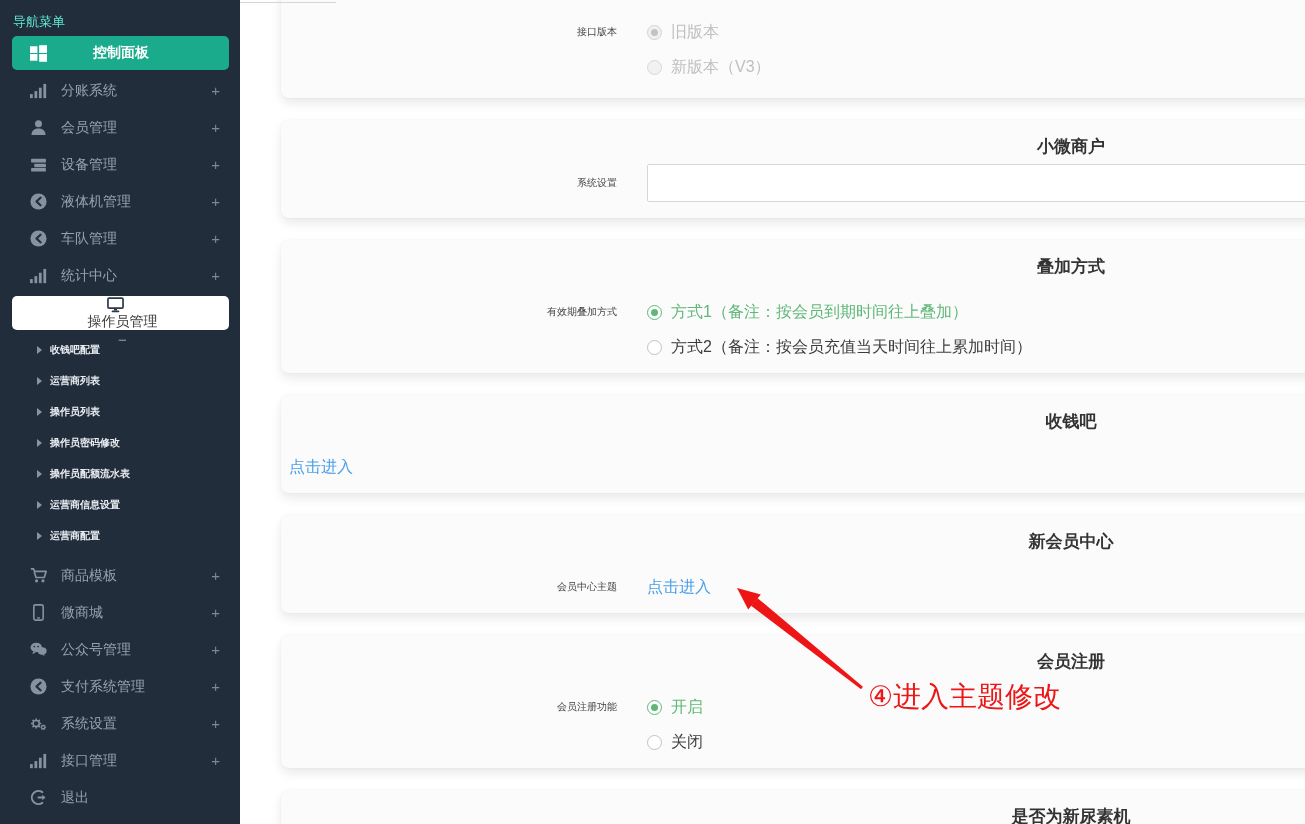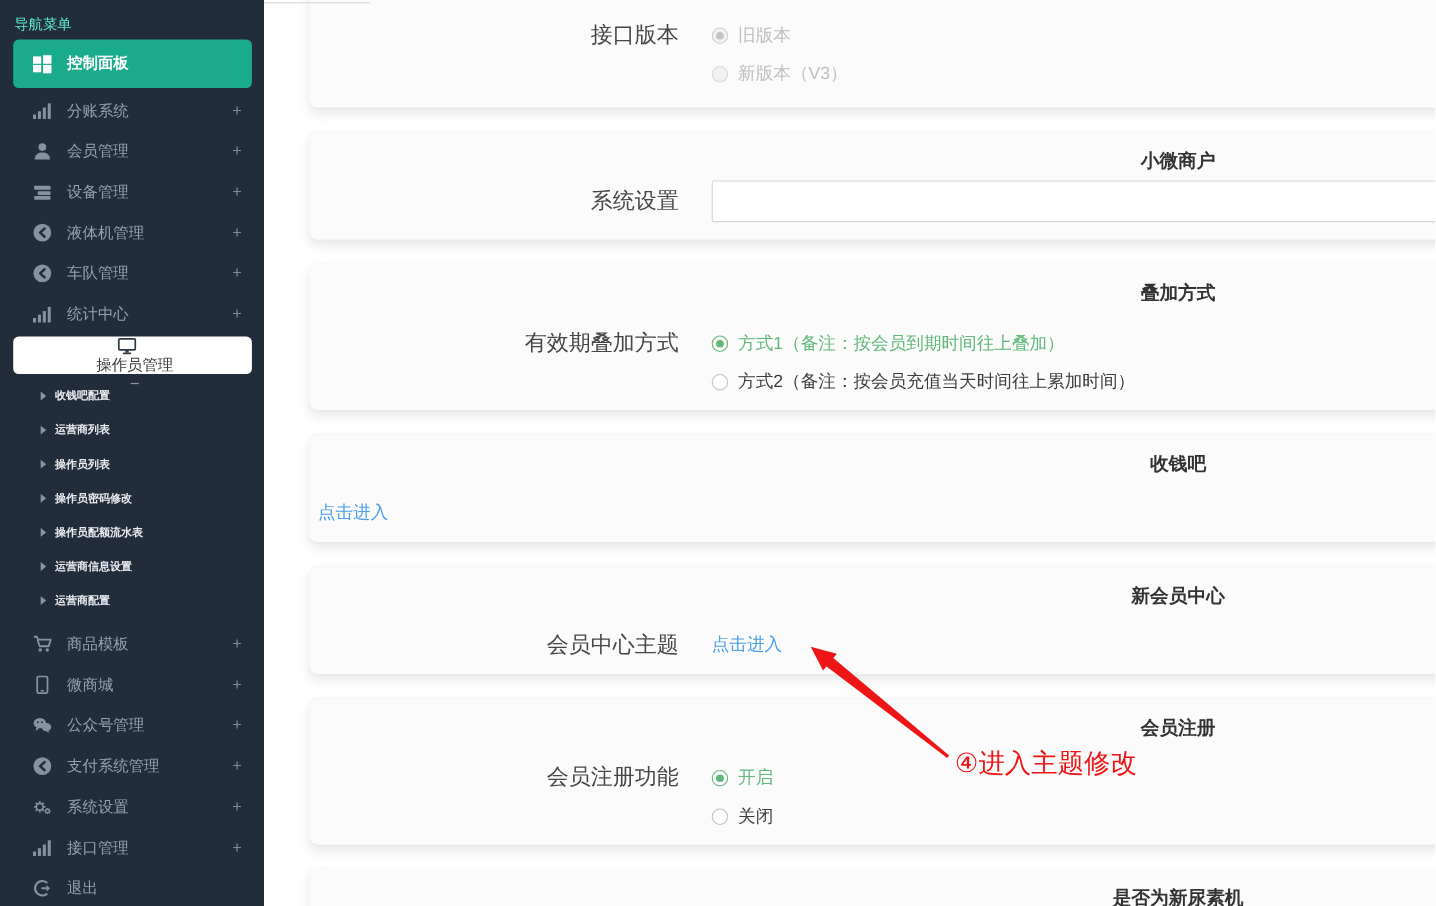--- a/index.html
+++ b/index.html
@@ -14,61 +14,61 @@
   body{display:flex;font-family:"Liberation Sans","DejaVu Sans",sans-serif;background:#fff;}
 
   
   .sidebar{width:240px;min-width:240px;height:824px;background:var(--sidebar_bg);position:relative;z-index:5;}
   .nav-header{color:#5eead4;font-size:13px;padding:13px 12px 8px 13px;height:34px;}
   .nav-item{display:flex;align-items:center;height:37px;padding:0 20px 0 30px;color:#97a1ae;font-size:14px;cursor:pointer;}
   .nav-icon{width:17px;height:17px;margin-right:14px;display:inline-flex;color:#8792a0;flex:none;}
   .nav-icon svg{width:100%;height:100%;}
   .nav-label{flex:1;white-space:nowrap;}
   .nav-expand{color:#7e8896;font-size:15px;}
-  .nav-item.active{background:var(--active_green);border-radius:5px;margin:2px 11px 2px 12px;padding:0 14px 0 18px;color:#fff;height:44px;font-weight:600;}
+  .nav-item.active{background:var(--active_green);border-radius:5px;margin:2px 11px 2px 12px;padding:0 14px 0 18px;color:#fff;height:34px;font-weight:600;gap:32px;}
   .nav-item.active .nav-icon{color:#fff;}
   .nav-item.expanded{background:#fff;border-radius:5px;margin:2px 11px 2px 12px;padding:0 14px 0 18px;color:#3a3a3a;height:34px;font-weight:500;flex-direction:column;}
   .nav-item.expanded .nav-icon{color:#2c3a49;}
   .nav-item.expanded .nav-expand{color:#999;}
   .nav-sub{padding:2px 0 6px;}
   .sub-item{display:flex;align-items:center;height:31px;padding-left:37px;color:#e8ecf1;font-size:10px;font-weight:600;cursor:pointer;white-space:nowrap;}
   .caret{width:0;height:0;border-left:5px solid #8b95a2;border-top:4px solid transparent;border-bottom:4px solid transparent;margin-right:8px;flex:none;}
 
   
   .content{flex:1;position:relative;height:824px;overflow:hidden;background:#fff;}
   .content-hairline{position:absolute;top:2px;left:0;width:96px;height:1px;background:#d6d6d6;}
   .content-inner{width:1660px;padding-left:41px;}
   .card{width:1580px;background:#fbfbfb;border-radius:8px;
         box-shadow:0 5px 11px rgba(0,0,0,.09),0 0 2px rgba(0,0,0,.05);
         margin-bottom:22px;padding:16px 0 16px;}
   .card.clip-top{margin-top:-60px;height:158px;padding-top:82px;padding-bottom:0;}
   .card.clip-top .form-row{margin-top:0;}
   .section-title{text-align:center;font-size:17px;font-weight:bold;color:#333;margin:0;line-height:22px;}
   .form-row{display:flex;align-items:flex-start;margin-top:24px;}
   .form-row.input-row{margin-top:6px;}
-  .row-label{width:358px;min-width:358px;text-align:right;padding-right:22px;font-size:20px;color:#464646;line-height:20px;padding-top:0;}
+  .row-label{width:358px;min-width:358px;text-align:right;padding-right:22px;font-size:10px;color:#464646;line-height:20px;padding-top:0;}
   .input-row .row-label{line-height:38px;}
   .row-control{flex:1;margin-left:8px;}
   .radio-option{display:flex;align-items:center;height:20px;margin-bottom:15px;cursor:pointer;}
   .radio-option:last-child{margin-bottom:0;}
   .radio-circle{width:15px;height:15px;border:1px solid #c2c2c2;border-radius:50%;margin-right:9px;background:#fff;position:relative;flex:none;}
   .radio-option.selected .radio-circle{border-color:var(--radio_green);}
   .radio-option.selected .radio-circle::after{content:'';position:absolute;left:3px;top:3px;right:3px;bottom:3px;background:var(--radio_green);border-radius:50%;}
   .radio-option.selected .radio-text{color:var(--radio_green);}
   .radio-text{font-size:16px;color:#3d3d3d;white-space:nowrap;}
   .radio-option.disabled .radio-circle{background:#f1f1f1;border-color:#d8d8d8;}
   .radio-option.disabled.selected .radio-circle{border-color:#d2d2d2;}
   .radio-option.disabled.selected .radio-circle::after{background:#c3c3c3;}
   .radio-option.disabled .radio-text{color:#bfbfbf;}
   .text-input{width:1080px;height:38px;border:1px solid #d6d6d6;border-radius:2px;background:#fff;padding:0 10px;font-size:14px;color:#333;outline:none;}
   .enter-link{color:var(--link_blue);font-size:16px;text-decoration:none;line-height:20px;display:inline-block;cursor:pointer;}
 
   
   .annotation-svg{position:absolute;left:0;top:0;width:1065px;height:824px;pointer-events:none;z-index:10;}
-  .annotation-text{position:absolute;left:628px;top:678px;font-size:24px;color:var(--annotation_red);z-index:10;white-space:nowrap;}
+  .annotation-text{position:absolute;left:628px;top:678px;font-size:28px;color:var(--annotation_red);z-index:10;white-space:nowrap;}
 </style>
 </head>
 <body>
 
 <aside class="sidebar">
   <div class="nav-header">导航菜单</div>
   <nav id="nav">
       <div class="nav-item active">
         <span class="nav-icon">
           <svg viewBox="0 0 16 16">

